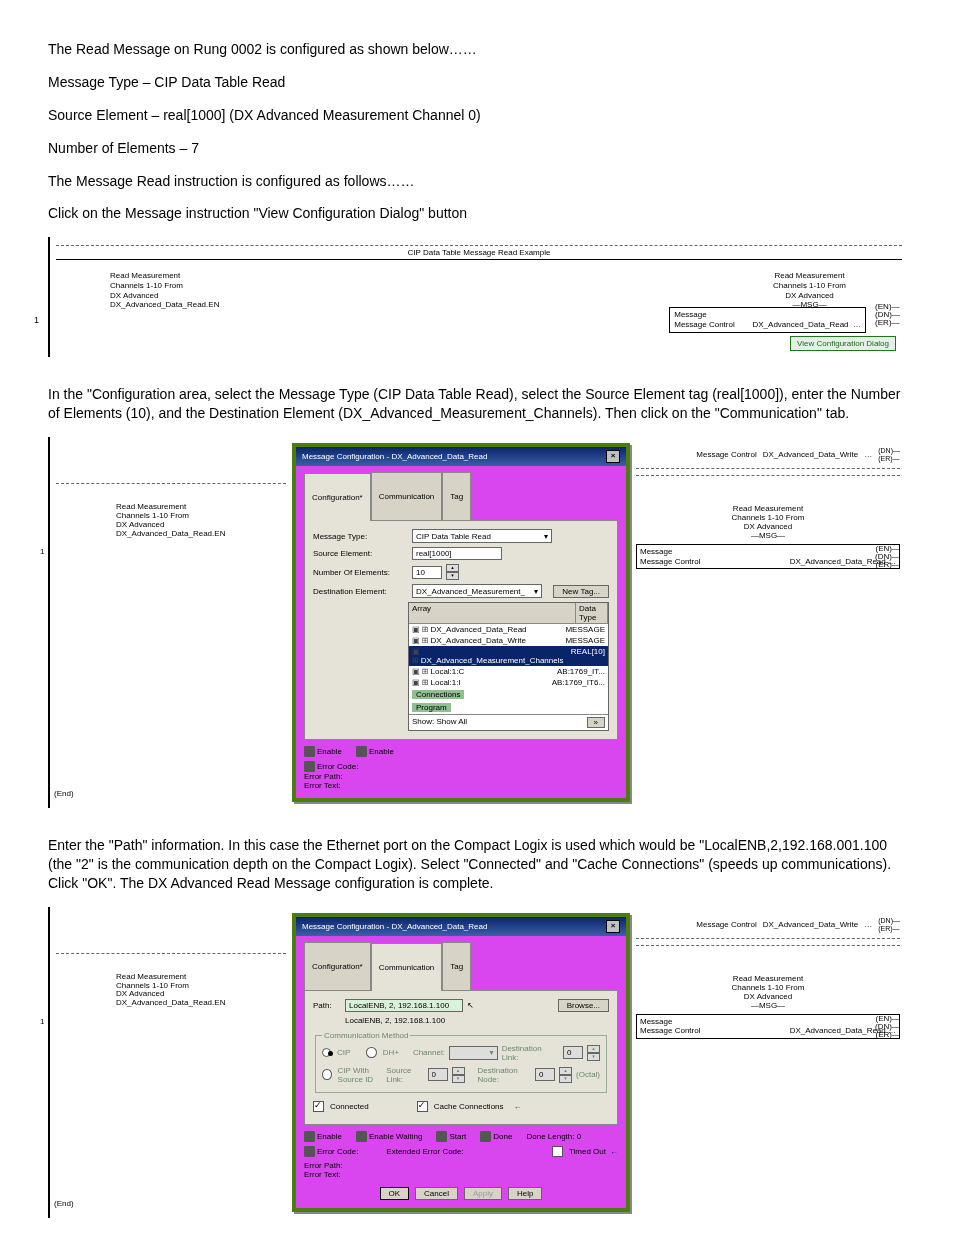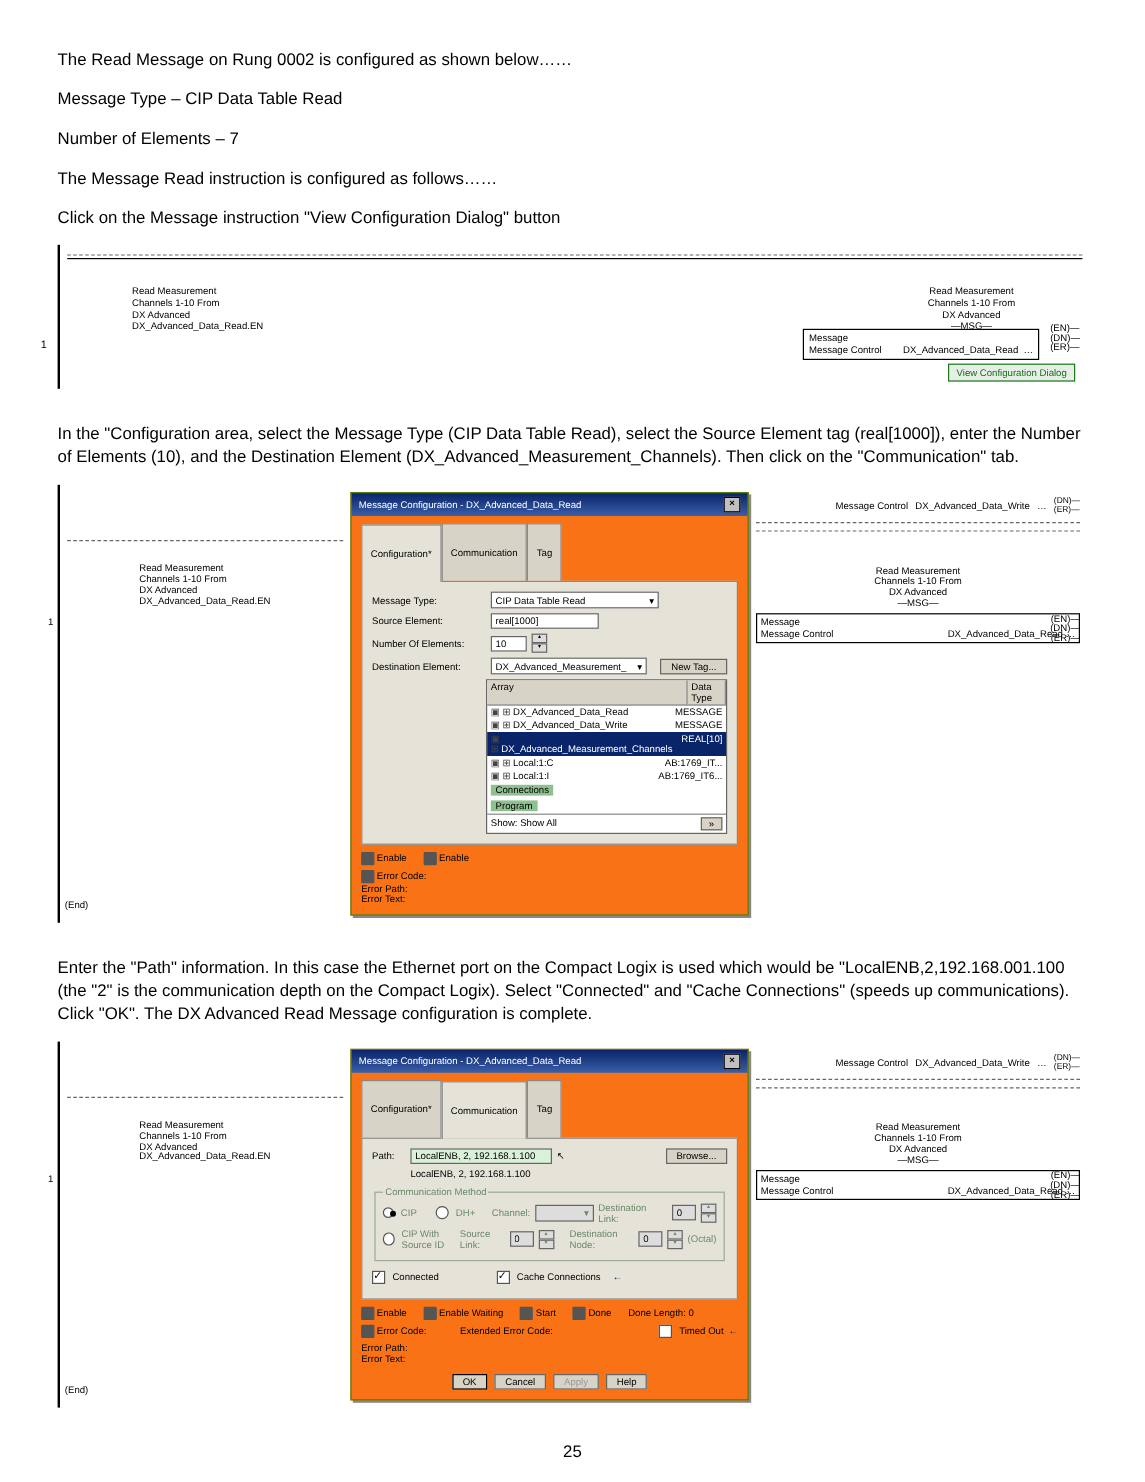--- a/index.html
+++ b/index.html
@@ -35,22 +35,22 @@
   .fig1-title { text-align: center; margin-top: 2px; }
   .fig1-note  { position: absolute; top: 34px; left: 60px; text-align: left; line-height: 1.2; }
   .fig1-note2 { position: absolute; top: 34px; right: 60px; text-align: center; line-height: 1.2; }
   .fig1-msgbox { position: absolute; right: 40px; top: 70px; border: 1px solid #000; background: #fff; padding: 2px 4px; line-height: 1.2; }
   .fig1-btn { position: absolute; right: 10px; bottom: 6px; border: 1px solid #1a7a1a; background: #e6efe6; color: #1a6a1a; padding: 2px 6px; text-align: center; }
   .rungnum { position: absolute; left: -16px; top: 78px; font-size: 9px; }
 
   
   .dialog {
     width: 330px;
-    background: #f97316;
-    border: 1px solid #4d7c0f;
+    background: #d946ef;
+    border: 4px solid #4d7c0f;
     box-shadow: 2px 2px 0 #888;
   }
   .dialog-title {
     background: linear-gradient(#0a246a,#3a5fa8);
     color: #fff;
     padding: 3px 6px;
     font-size: 9px;
     display: flex;
     justify-content: space-between;
     align-items: center;
@@ -100,28 +100,30 @@
 
   .pagenum { text-align:center; margin-top:26px; font-size:14px; }
 </style>
 </head>
 <body>
 
 <p>The Read Message on Rung 0002 is configured as shown below……</p>
 
 <div class="block">
   <p class="bold">Message Type – CIP Data Table Read</p>
+  <p class="bold">Source Element – real[1000] (DX Advanced Measurement Channel 0)</p>
   <p class="bold">Number of Elements – 7</p>
 </div>
 
 <p>The Message Read instruction is configured as follows……</p>
 <p>Click on the Message instruction "View Configuration Dialog" button</p>
 
 <div class="figure" style="height:120px;">
   <div class="dashed-top"></div>
+  <div class="fig1-title">CIP Data Table Message Read Example</div>
   <div class="solid-top"></div>
   <div class="rungnum">1</div>
   <div class="fig1-note" style="white-space:pre;">Read Measurement
 Channels 1-10 From
 DX Advanced
 DX_Advanced_Data_Read.EN</div>
   <div class="fig1-note2" style="white-space:pre;">Read Measurement
 Channels 1-10 From
 DX Advanced
 —MSG—</div>

